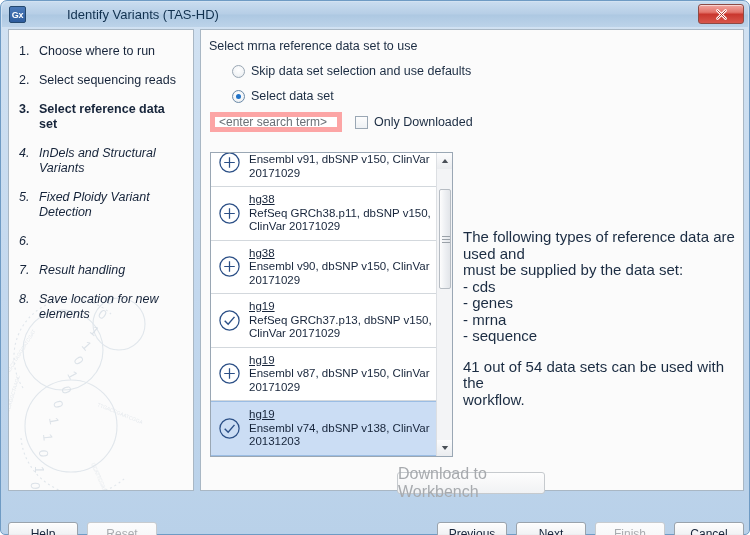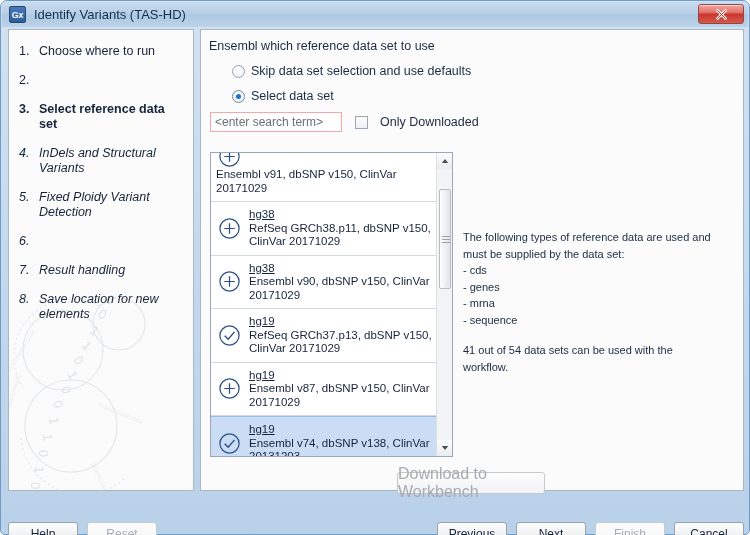--- a/index.html
+++ b/index.html
@@ -22,21 +22,21 @@
     padding: 0;
   }
 
   
   .titlebar {
     position: absolute;
     left: 1px; top: 1px;
     width: 746px; height: 25px;
     background: linear-gradient(180deg,#c9dcef 0%, #b6cee6 48%, #adc8e2 52%, #bcd3e9 100%);
     border-radius: 6px 6px 0 0;
-    display: flex; align-items: center;
+    display: flex; align-items: center; gap: 33px;
   }
   .win-icon {
     width: 17px; height: 17px;
     margin-left: 7px;
     background: linear-gradient(180deg,#4a79b8 0%, #2e5d9e 100%);
     border: 1px solid #24486f;
     border-radius: 2px;
     color: #fff;
     font-size: 9px; font-weight: bold;
     display: flex; align-items: center; justify-content: center;
@@ -144,35 +144,34 @@
   .radio.on { border-color: #6b8aa8; }
 
   
   .search-row {
     display: flex; align-items: center;
     padding-left: 9px;
     margin-top: 9px;
   }
   .search-input {
     width: 132px; height: 20px;
-    border: 1px solid #fca5a5;
+    border: 5px solid #fca5a5;
     background: #ffffff;
     font-family: "Liberation Sans", sans-serif;
     font-size: 12px;
     color: #6a7076;
     padding: 0 4px;
     outline: none;
   }
   .chk-wrap {
     display: flex; align-items: center;
     margin-left: 13px;
     font-size: 12.5px;
     color: #1b2c42;
     cursor: pointer;
-    gap: 6px;
   }
   .checkbox {
     width: 13px; height: 13px; flex: none;
     border: 1px solid #9aa7b4;
     background: linear-gradient(180deg,#fdfdfd 0%, #eef1f4 100%);
     margin-right: 6px;
   }
 
   
   .list-box {
@@ -245,21 +244,21 @@
   }
   .vs-grip i {
     display: block; height: 1px; background: #9aa1a8; margin-bottom: 2px;
   }
 
   
   .info-box {
     position: absolute;
     left: 262px; top: 199px;
     width: 275px;
-    font-size: 11px;
+    font-size: 15px;
     color: #1b2c42;
     line-height: 16.5px;
   }
   .info-box p { margin: 0; }
   .info-gap { height: 14px; }
 
   
   .download-btn {
     position: absolute;
     left: 196px; top: 442px;
@@ -356,20 +355,21 @@
         </g>
       </svg>
 
       <div class="steps-list">
         <div class="step">
           <span class="num">1.</span>
           <span class="lbl">Choose where to run</span>
         </div>
         <div class="step">
           <span class="num">2.</span>
+          <span class="lbl">Select sequencing reads</span>
         </div>
         <div class="step current">
           <span class="num">3.</span>
           <span class="lbl">Select reference data set</span>
         </div>
         <div class="step future">
           <span class="num">4.</span>
           <span class="lbl">InDels and Structural Variants</span>
         </div>
         <div class="step future">
@@ -385,21 +385,21 @@
         </div>
         <div class="step future">
           <span class="num">8.</span>
           <span class="lbl">Save location for new elements</span>
         </div>
       </div>
     </div>
 
     <div class="main-panel">
 
-      <div class="panel-head">Ensembl which reference data set to use</div>
+      <div class="panel-head">Select mrna reference data set to use</div>
 
       <div class="radio-row">
         <span class="radio"></span>
         <span>Skip data set selection and use defaults</span>
       </div>
 
       <div class="radio-row">
         <span class="radio on"></span>
         <span>Select data set</span>
       </div>
@@ -408,21 +408,21 @@
         <input class="search-input" type="text" value="&lt;enter search term&gt;" style="">
         <div class="chk-wrap">
           <span class="checkbox"></span>
           <span>Only Downloaded</span>
         </div>
       </div>
 
       <div class="list-box">
         <div class="list-inner">
 
-          <div class="ds-item" style="min-height:30px;align-items:flex-start;padding-top:0;flex-direction:column;">
+          <div class="ds-item" style="min-height:30px;align-items:center;padding-top:0;">
             <svg class="ds-icon" viewBox="0 0 24 24" style="margin-top:-8px">
               <circle cx="12" cy="12" r="10" fill="none" stroke="#2b4f86" stroke-width="1.3"></circle>
               <path d="M12 6.5 V17.5 M6.5 12 H17.5" stroke="#2b4f86" stroke-width="1.3"></path>
             </svg>
             <span class="ds-text">
               <span class="ds-desc">Ensembl v91, dbSNP v150, ClinVar 20171029</span>
             </span>
           </div>
 
           <div class="ds-item">

